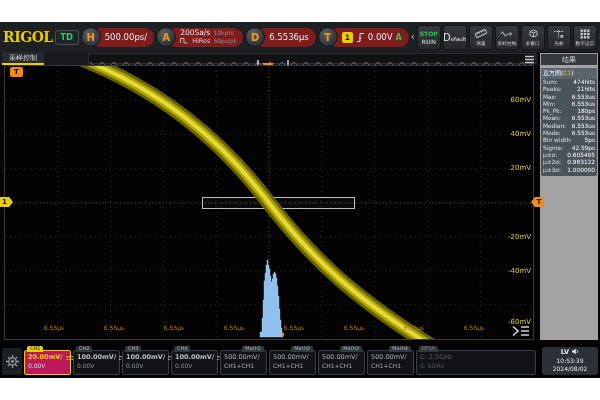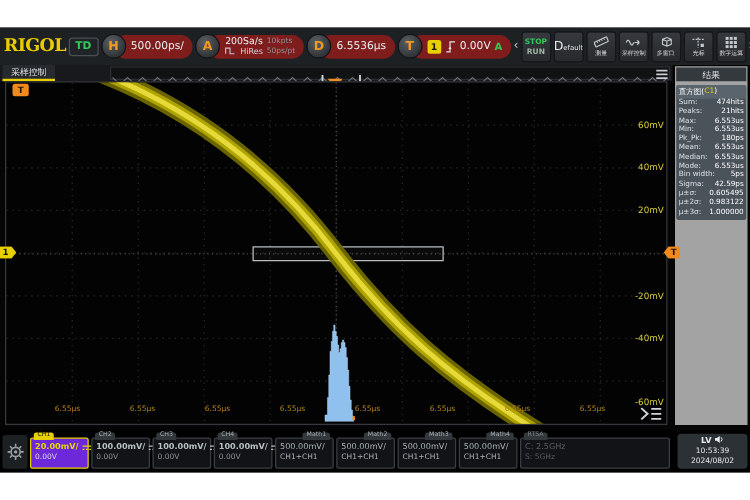--- a/index.html
+++ b/index.html
@@ -74,21 +74,21 @@
 
   
   .botbar{position:absolute;left:0;top:322px;width:600px;height:34px;background:#000;
           display:flex;align-items:center;gap:2px;padding:0 2px}
   .gearbox{flex:none;width:20px;height:27px;background:#1d2023;border-radius:2px;color:#9aa1a7;
            display:flex;align-items:center;justify-content:center}
   .chbox{position:relative;flex:none;width:47px;height:25px;background:#111316;border:1px solid #3a3f44;
          border-radius:2px;padding:2px 3px 0;margin-top:3px}
   .chtab{position:absolute;top:-5px;left:2px;font-size:5px;line-height:5px;padding:0 3px 1px;
          background:#33383d;color:#a6adb3;border-radius:2px 2px 0 0;white-space:nowrap}
-  .chbox.active{border-color:#e8d000;background:#6d28d9}
+  .chbox.active{border-color:#e8d000;background:#be185d}
   .chbox.active .chtab{background:#e8d000;color:#1a1a00}
   .chbox.math .chtab{left:auto;right:2px}
   .chl1{font-size:6.5px;font-weight:bold;color:#b9c0c5;display:flex;align-items:center;gap:2px;line-height:9px;white-space:nowrap}
   .chl2{font-size:6px;color:#8d949a;line-height:8px;white-space:nowrap}
   .chbox.active .chl1{color:#e8d800}
   .chbox.active .chl2{color:#d8dbde}
   .chbox.math .chl1{font-weight:normal;color:#a9b2b9}
   .chbox.math .chl2{color:#a9b2b9}
   .chicon{display:flex}
   .rtsa{width:120px}

